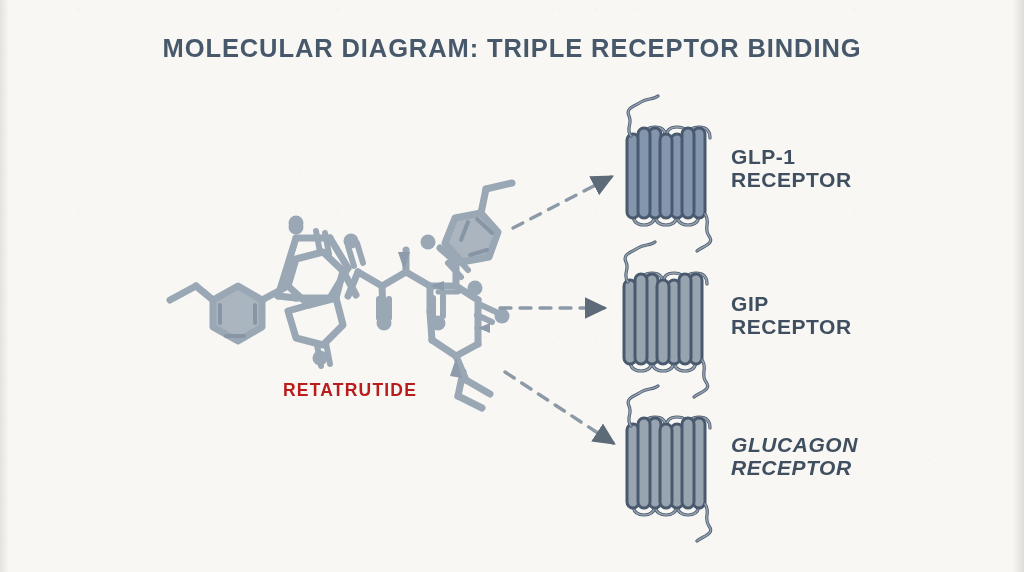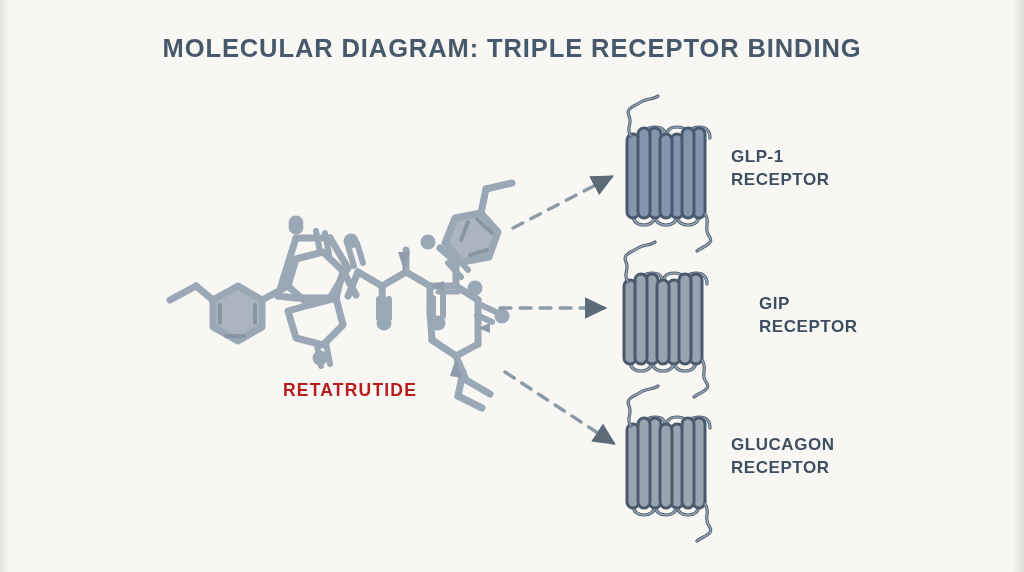--- a/index.html
+++ b/index.html
@@ -47,30 +47,30 @@
     width: 1024px;
     text-align: center;
     font-size: 25.5px;
     font-weight: bold;
     letter-spacing: .9px;
     color: #47586b;
   }
 
   .rcp-label {
     position: absolute;
-    font-size: 17px;
+    font-size: 21px;
     font-weight: bold;
     letter-spacing: .55px;
     line-height: 23px;
     color: #3f4f60;
     white-space: pre-line;
   }
   #lbl-glp1    { left: 731px; top: 145px; }
-  #lbl-gip     { left: 731px; top: 292px; margin-left: 28px; }
-  #lbl-glucagon{ left: 731px; top: 433px; }
+  #lbl-gip     { left: 731px; top: 292px; }
+  #lbl-glucagon{ left: 731px; top: 433px; font-style: italic; }
 
   #mol-label {
     position: absolute;
     left: 283px;
     top: 380px;
     font-size: 17.5px;
     font-weight: bold;
     letter-spacing: 1.2px;
     color: #b91c1c;
   }

